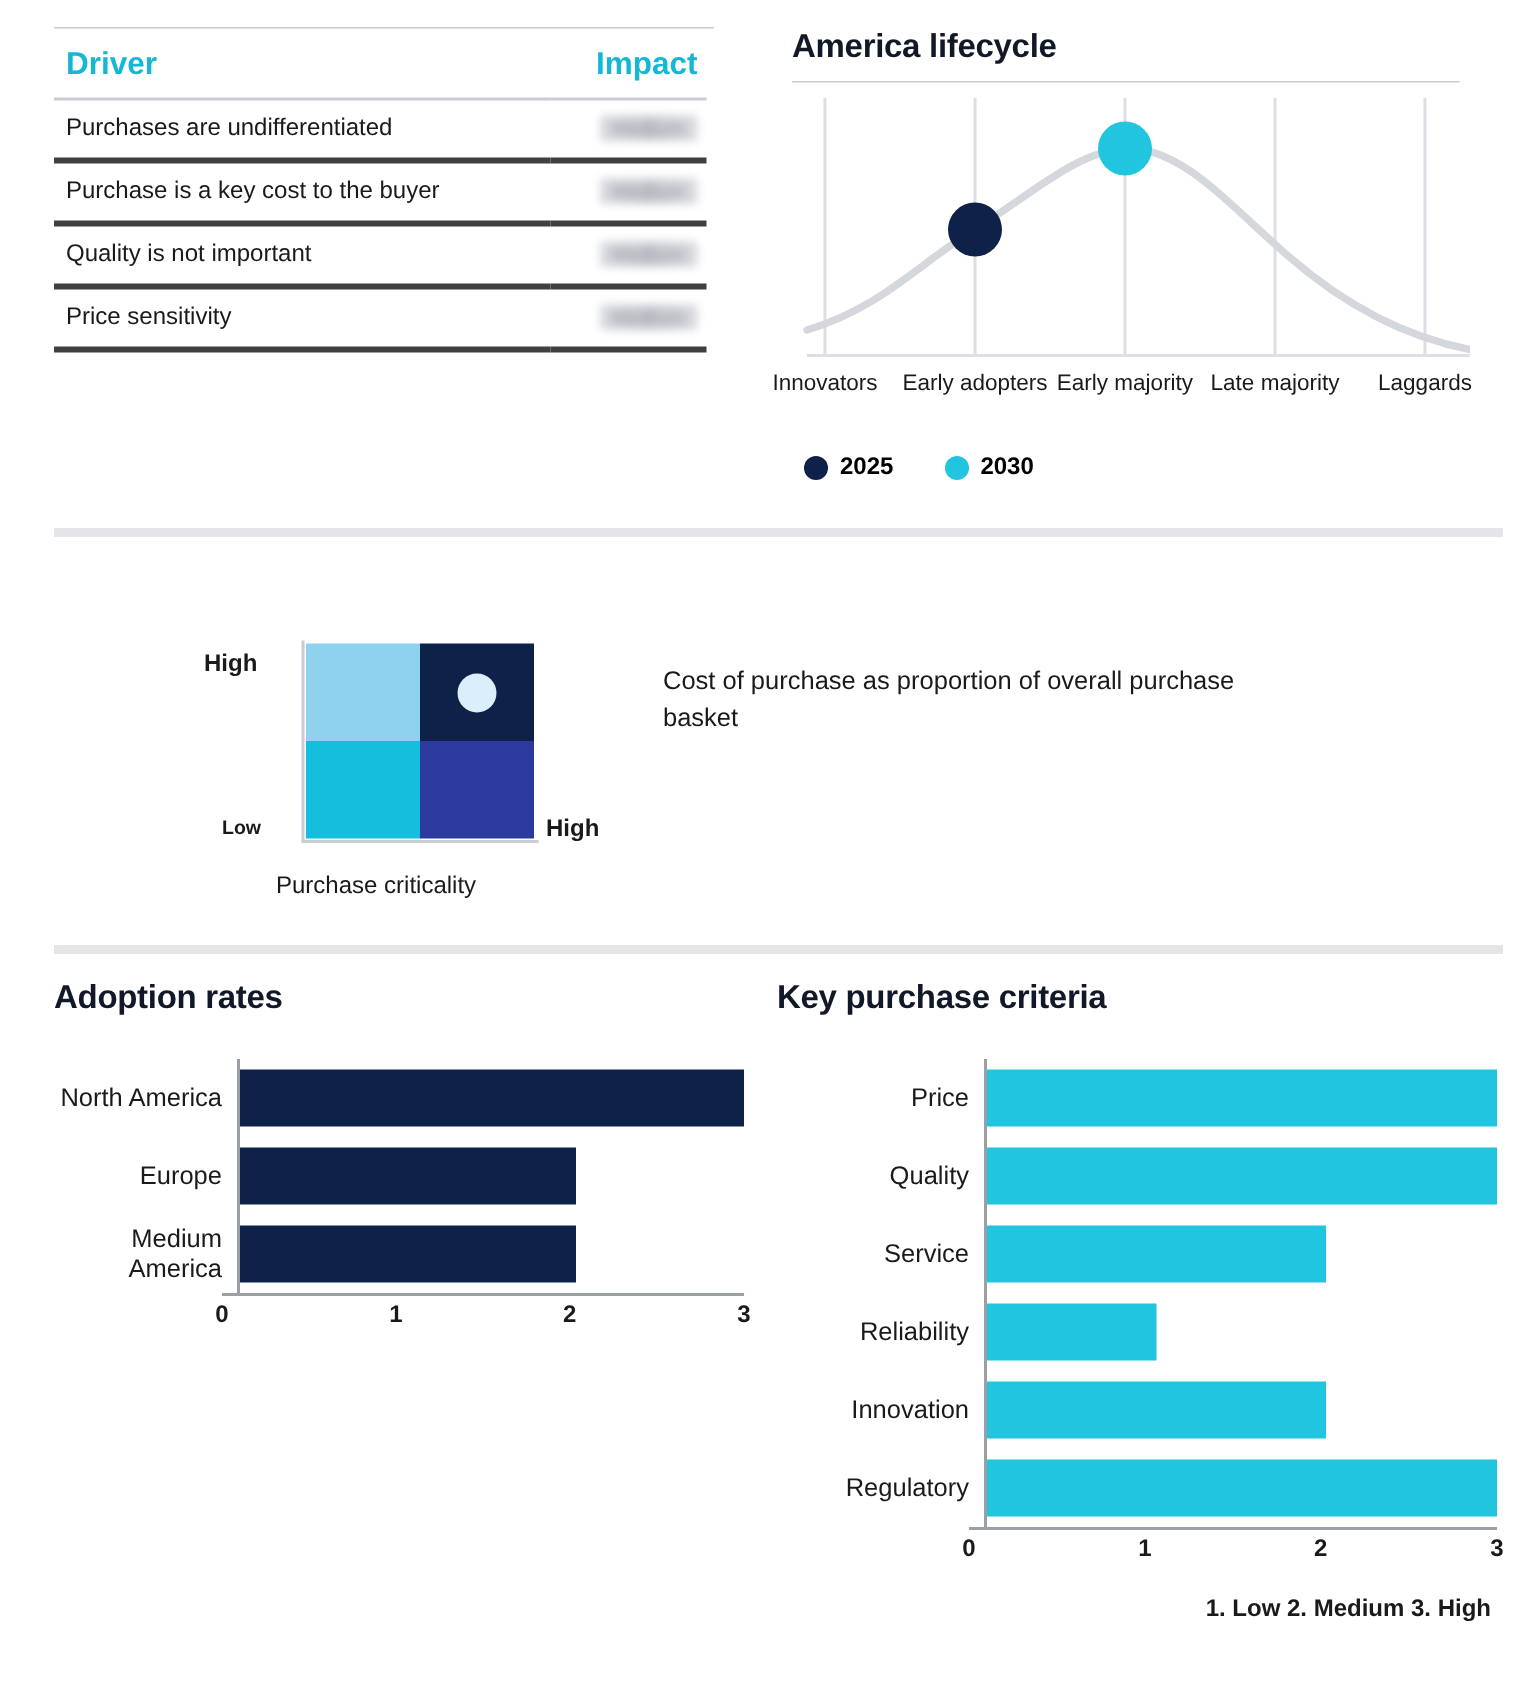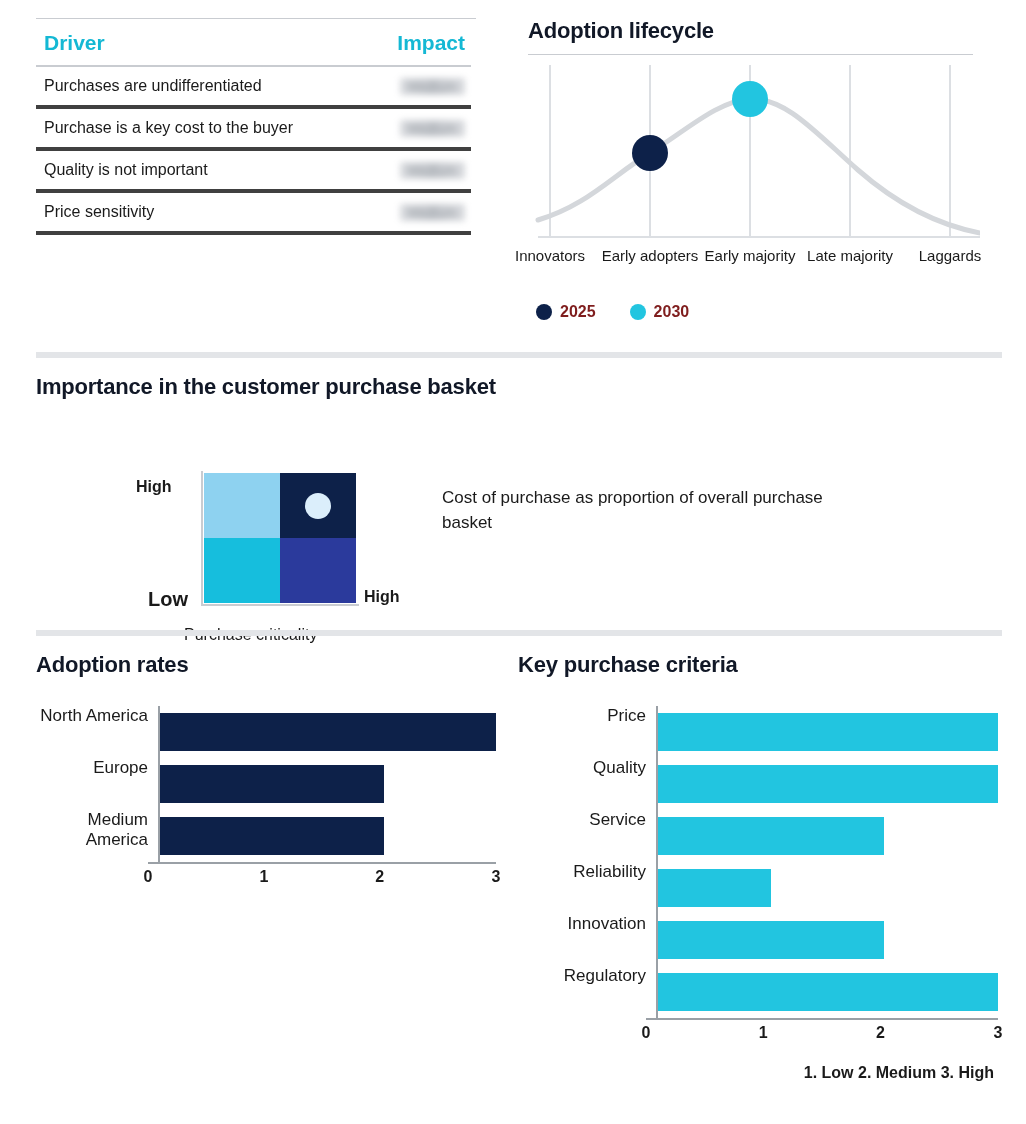--- a/index.html
+++ b/index.html
@@ -132,21 +132,21 @@
     align-items: center;
     gap: 8px;
     margin-right: 24px;
   }
   .legend-dot {
     width: 16px; height: 16px; border-radius: 50%;
   }
   .legend-label {
     font-size: 16px;
     font-weight: bold;
-    color: #7f1d1d;
+    color: #000000;
   }
 
   
   #divider-1 { top: 352px; }
   #panel-basket {
     position: absolute;
     left: 36px;
     top: 374px;
     width: 950px;
   }
@@ -191,21 +191,21 @@
     background: #c9ccd1;
   }
   .lbl-high-y {
     position: absolute;
     left: 100px; top: 60px;
     font-size: 16px; font-weight: bold;
   }
   .lbl-low-y {
     position: absolute;
     left: 112px; top: 170px;
-    font-size: 20px; font-weight: bold;
+    font-size: 13px; font-weight: bold;
   }
   .lbl-high-x {
     position: absolute;
     left: 328px; top: 170px;
     font-size: 16px; font-weight: bold;
   }
   .lbl-xaxis {
     position: absolute;
     left: 148px; top: 208px;
     font-size: 16px;
@@ -233,21 +233,21 @@
     left: 518px;
     top: 652px;
     width: 480px;
   }
   .bar-title { margin-bottom: 28px; }
   .bar-chart {
     position: relative;
   }
   .bar-row {
     display: flex;
-    align-items: flex-start;
+    align-items: center;
     height: 52px;
   }
   .bar-cat {
     width: 112px;
     text-align: right;
     padding-right: 10px;
     font-size: 17px;
     line-height: 1.2;
     color: #1a1a1a;
   }
@@ -322,21 +322,21 @@
         </tr>
         <tr>
           <td>Price sensitivity</td>
           <td class="impact-cell"><span class="blurred-value">Medium</span></td>
         </tr>
       </tbody>
     </table>
   </section>
 
   <section id="panel-lifecycle">
-    <div class="section-title">Adoption lifecycle</div>
+    <div class="section-title">America lifecycle</div>
     <div class="life-rule"></div>
 
     <div class="life-chart">
       <svg width="452" height="180" viewBox="0 0 452 180">
 
         <line x1="22" y1="0" x2="22" y2="172" stroke="#dcdfe3" stroke-width="2"></line>
         <line x1="122" y1="0" x2="122" y2="172" stroke="#dcdfe3" stroke-width="2"></line>
         <line x1="222" y1="0" x2="222" y2="172" stroke="#dcdfe3" stroke-width="2"></line>
         <line x1="322" y1="0" x2="322" y2="172" stroke="#dcdfe3" stroke-width="2"></line>
         <line x1="422" y1="0" x2="422" y2="172" stroke="#dcdfe3" stroke-width="2"></line>
@@ -366,21 +366,20 @@
       <div class="legend-item">
         <span class="legend-dot" style="background:#22c5e0"></span>
         <span class="legend-label">2030</span>
       </div>
     </div>
   </section>
 
   <div class="divider-band" id="divider-1"></div>
 
   <section id="panel-basket">
-    <div class="section-title">Importance in the customer purchase basket</div>
     <div class="matrix-wrap">
       <div class="axis-left-line"></div>
       <div class="axis-bottom-line"></div>
 
       <div class="matrix">
         <div class="cell" style="background:#8ed2f0"></div>
         <div class="cell" style="background:#0d2149">
           <span class="matrix-dot"></span>
         </div>
         <div class="cell" style="background:#16bedd"></div>

